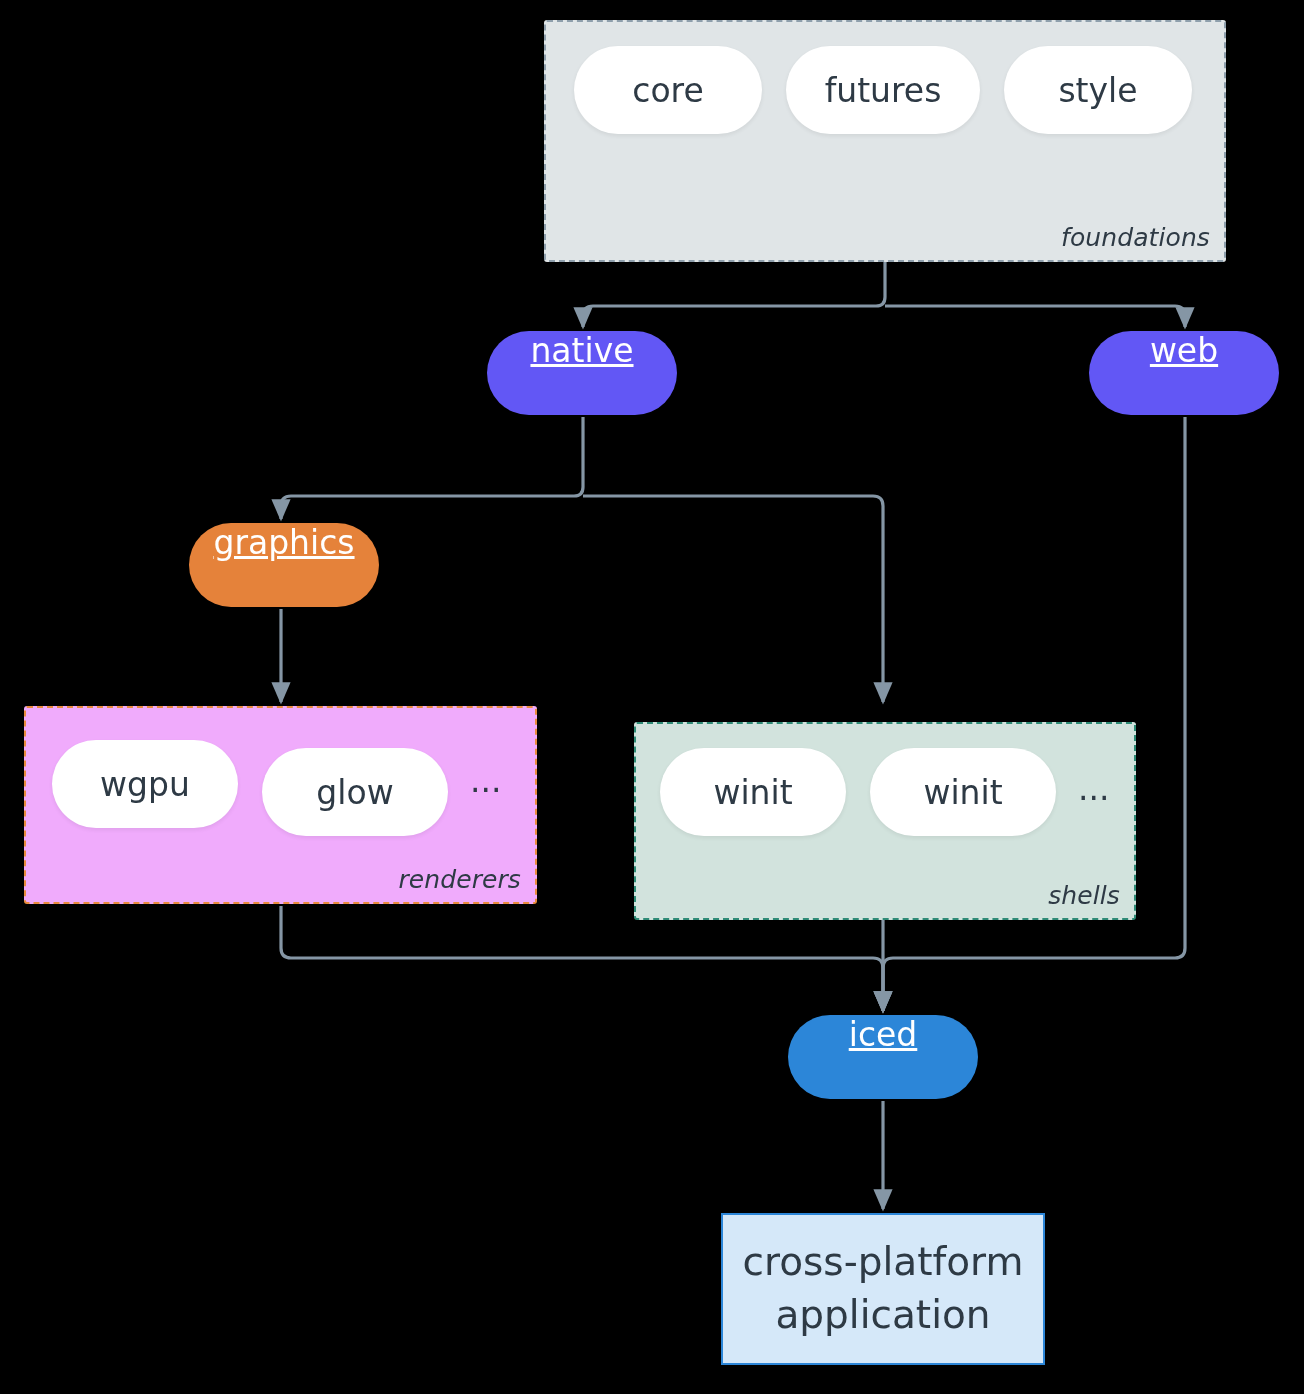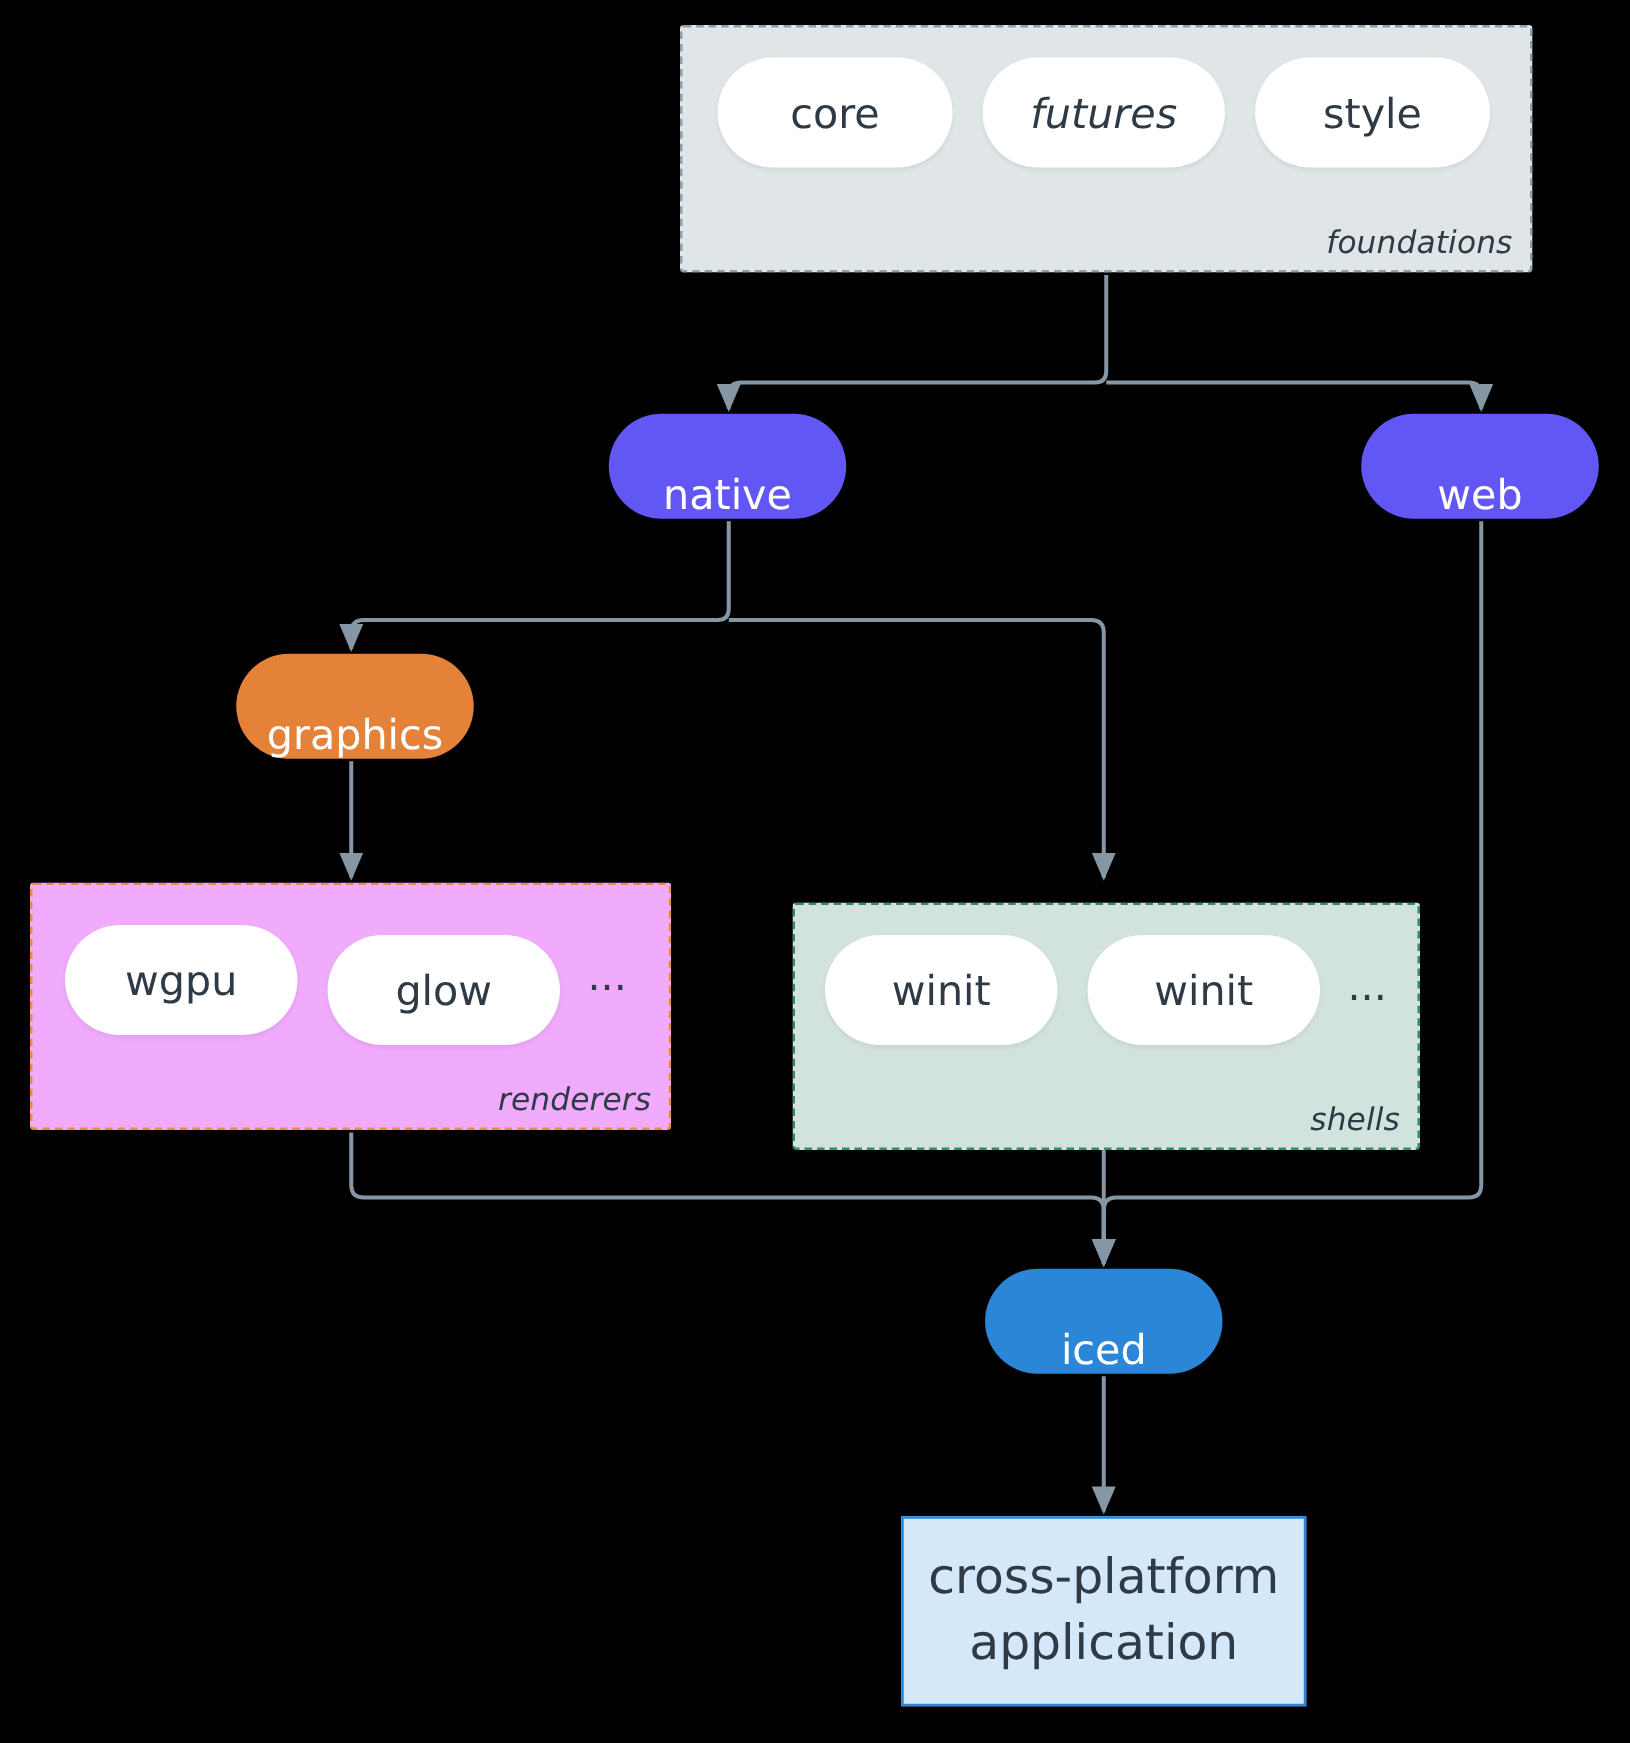--- a/index.html
+++ b/index.html
@@ -39,21 +39,21 @@
     font-style: italic;
   }
   .cluster-row {
     position: absolute;
     display: flex;
     align-items: center;
   }
 
   #cluster-foundations {
     left: 544px; top: 20px;
-    width: 682px; height: 198px;
+    width: 682px; height: 242px;
     background: #E0E5E7;
     border: 2px dashed #8E9FAC;
     border-radius: 3px;
   }
   #cluster-renderers {
     left: 24px; top: 706px;
     width: 513px; height: 198px;
     background: #f0abfc;
     border: 2px dashed #E98C3C;
     border-radius: 3px;
@@ -89,26 +89,27 @@
     margin-left: 18px;
     margin-bottom: 8px;
     white-space: nowrap;
   }
 
   
   .node-stadium {
     position: absolute;
     box-sizing: border-box;
     display: flex;
-    align-items: flex-end;
+    align-items: flex-start;
     justify-content: center;
     border-radius: 999px;
     font-size: 33px;
     color: #FFFFFF;
     white-space: nowrap;
+    text-decoration: underline;
   }
   #node-native {
     left: 487px; top: 331px;
     width: 190px; height: 84px;
     background: #6257F5;
   }
   #node-web {
     left: 1089px; top: 331px;
     width: 190px; height: 84px;
     background: #6257F5;
@@ -171,21 +172,21 @@
 
       <path d="M883,1101 L883,1209" marker-end="url(#arrow)"></path>
     </g>
   </svg>
 
   <div class="cluster" id="cluster-foundations">
     <div class="cluster-row" style="left:28px; top:24px;">
       <div class="pill" style="width:188px;">
         <span>core</span>
       </div>
-      <div class="pill" style="width:194px; margin-left:24px;font-style:italic;">
+      <div class="pill" style="width:194px; margin-left:24px;">
         <span>futures</span>
       </div>
       <div class="pill" style="width:188px; margin-left:24px;">
         <span>style</span>
       </div>
     </div>
     <div class="cluster-label">foundations</div>
   </div>
 
   <div class="cluster" id="cluster-renderers">

